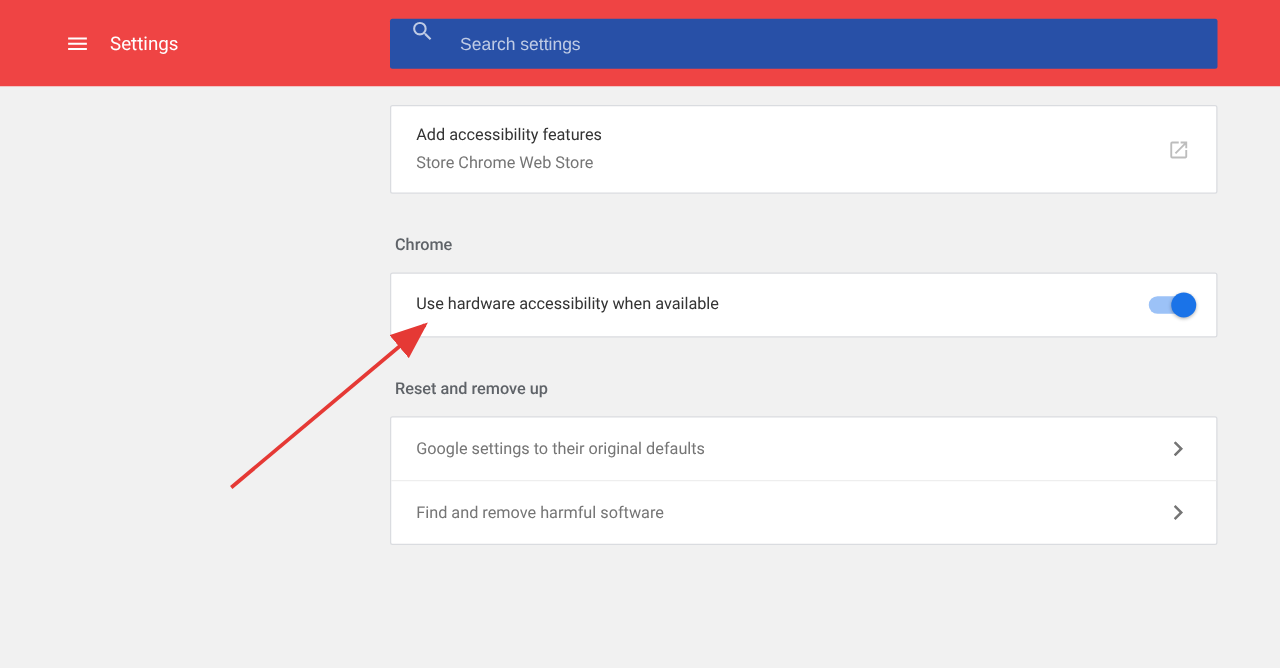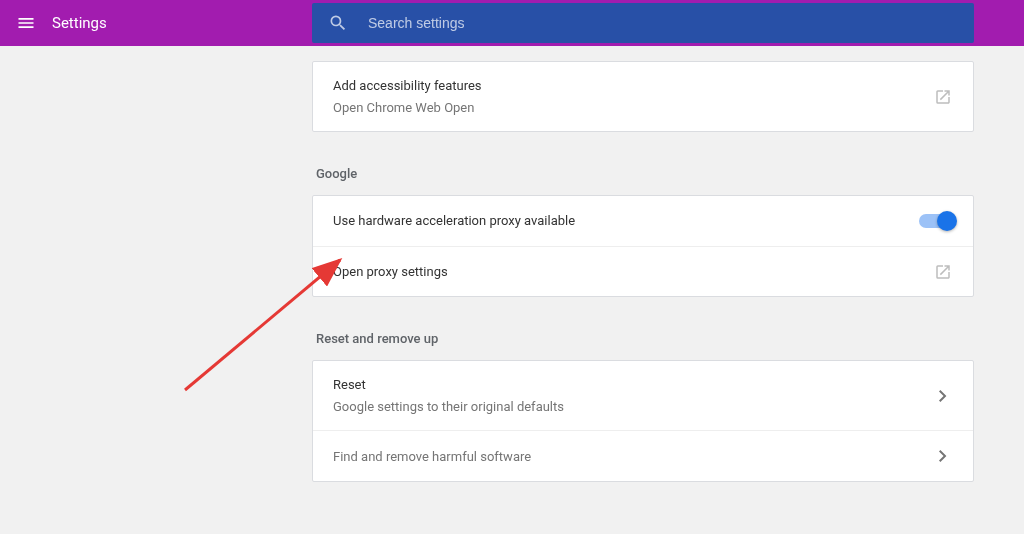--- a/index.html
+++ b/index.html
@@ -5,25 +5,26 @@
     * { margin: 0; padding: 0; box-sizing: border-box; }
     body {
       font-family: Roboto, Arial, sans-serif;
       background: #f1f1f1;
       width: 1024px;
       height: 534px;
       overflow: hidden;
       position: relative;
     }
     .header {
-      height: 46px;
-      background: #a21caf;
+      height: 69px;
+      background: #ef4444;
       display: flex;
       align-items: center;
       position: relative;
+      padding-left: 36px;
     }
     .menu-icon {
       color: white;
       padding: 0 16px;
       cursor: pointer;
       display: flex;
       align-items: center;
     }
     .menu-icon svg { width: 20px; height: 20px; fill: white; }
     .header-title {
@@ -32,21 +33,20 @@
       font-weight: 400;
     }
     .search-bar {
       position: absolute;
       left: 312px;
       width: 662px;
       height: 40px;
       background: #2850a7;
       border-radius: 2px;
       display: flex;
-      align-items: center;
       padding: 0 16px;
     }
     .search-icon {
       width: 20px;
       height: 20px;
       margin-right: 20px;
       display: flex;
       align-items: center;
     }
     .search-icon svg { width: 20px; height: 20px; fill: rgba(255,255,255,0.7); }
@@ -164,60 +164,49 @@
     <input class="search-input" type="text" placeholder="Search settings" style="">
   </div>
 </div>
 
 <div class="content">
 
   <div class="card">
     <div class="row row-clickable">
       <div class="row-text">
         <div class="row-title">Add accessibility features</div>
-        <div class="row-subtitle">Open Chrome Web Open</div>
+        <div class="row-subtitle">Store Chrome Web Store</div>
       </div>
       <div class="ext-icon">
         <svg viewBox="0 0 24 24">
             <path d="M19 19H5V5h7V3H5a2 2 0 0 0-2 2v14a2 2 0 0 0 2 2h14c1.1 0 2-.9 2-2v-7h-2v7zM14 3v2h3.59l-9.83 9.83 1.41 1.41L19 6.41V10h2V3h-7z"></path>
           </svg>
       </div>
     </div>
   </div>
 
-  <div class="section-header">Google</div>
+  <div class="section-header">Chrome</div>
 
   <div class="card">
     <div class="row">
       <div class="row-text">
-        <div class="row-title">Use hardware acceleration proxy available</div>
+        <div class="row-title">Use hardware accessibility when available</div>
       </div>
       <div class="toggle">
         <div class="toggle-track"></div>
         <div class="toggle-thumb"></div>
       </div>
     </div>
-    <div class="row row-clickable">
-      <div class="row-text">
-        <div class="row-title">Open proxy settings</div>
-      </div>
-      <div class="ext-icon">
-        <svg viewBox="0 0 24 24">
-            <path d="M19 19H5V5h7V3H5a2 2 0 0 0-2 2v14a2 2 0 0 0 2 2h14c1.1 0 2-.9 2-2v-7h-2v7zM14 3v2h3.59l-9.83 9.83 1.41 1.41L19 6.41V10h2V3h-7z"></path>
-          </svg>
-      </div>
-    </div>
   </div>
 
   <div class="section-header">Reset and remove up</div>
 
   <div class="card">
     <div class="row row-clickable">
       <div class="row-text">
-        <div class="row-title">Reset</div>
         <div class="row-subtitle">Google settings to their original defaults</div>
       </div>
       <div class="chevron">
         <svg viewBox="0 0 8 12">
             <path d="M0 10.59L4.58 6 0 1.41 1.41 0l6 6-6 6z"></path>
           </svg>
       </div>
     </div>
     <div class="row row-clickable">
       <div class="row-text">

